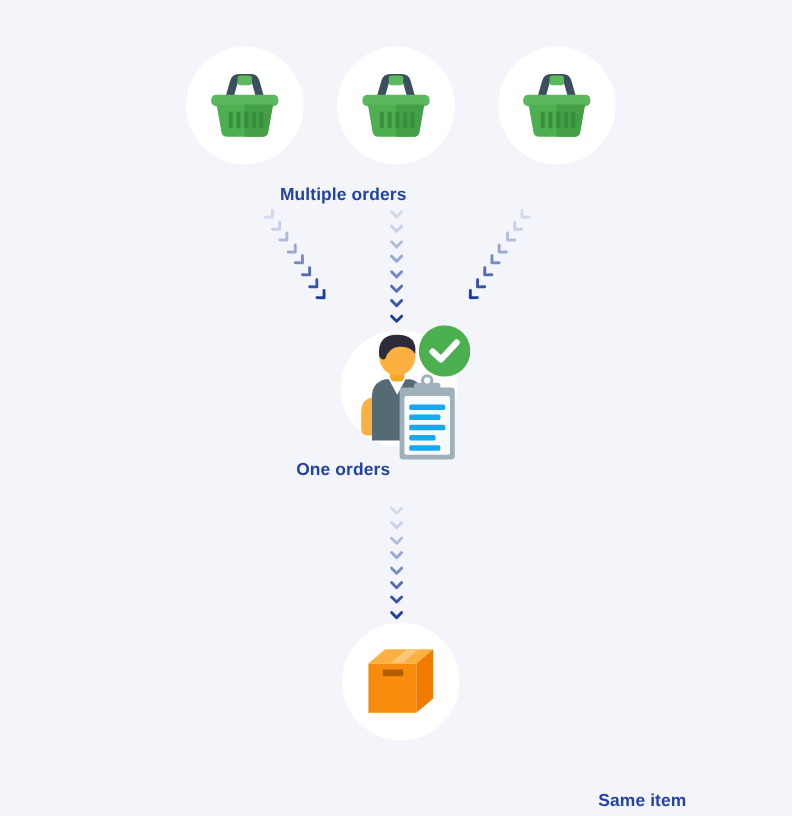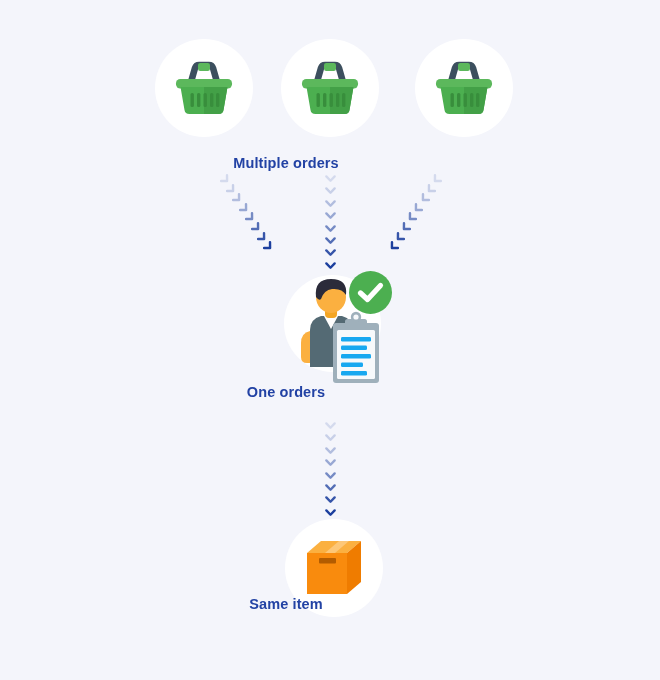--- a/index.html
+++ b/index.html
@@ -54,21 +54,21 @@
     width: 572px;
     left: 0;
     text-align: center;
     color: #2242a4;
     font-size: 14.5px;
     font-weight: 700;
     letter-spacing: 0.1px;
   }
   .label-orders { top: 155px; }
   .label-picker { top: 384px; }
-  .label-item   { top: 596px; }
+  .label-item   { top: 660px; text-align: right; }
 
   
   .arrow-flow {
     position: absolute;
   }
   .chev {
     position: absolute;
     width: 13px;
     height: 13px;
   }

